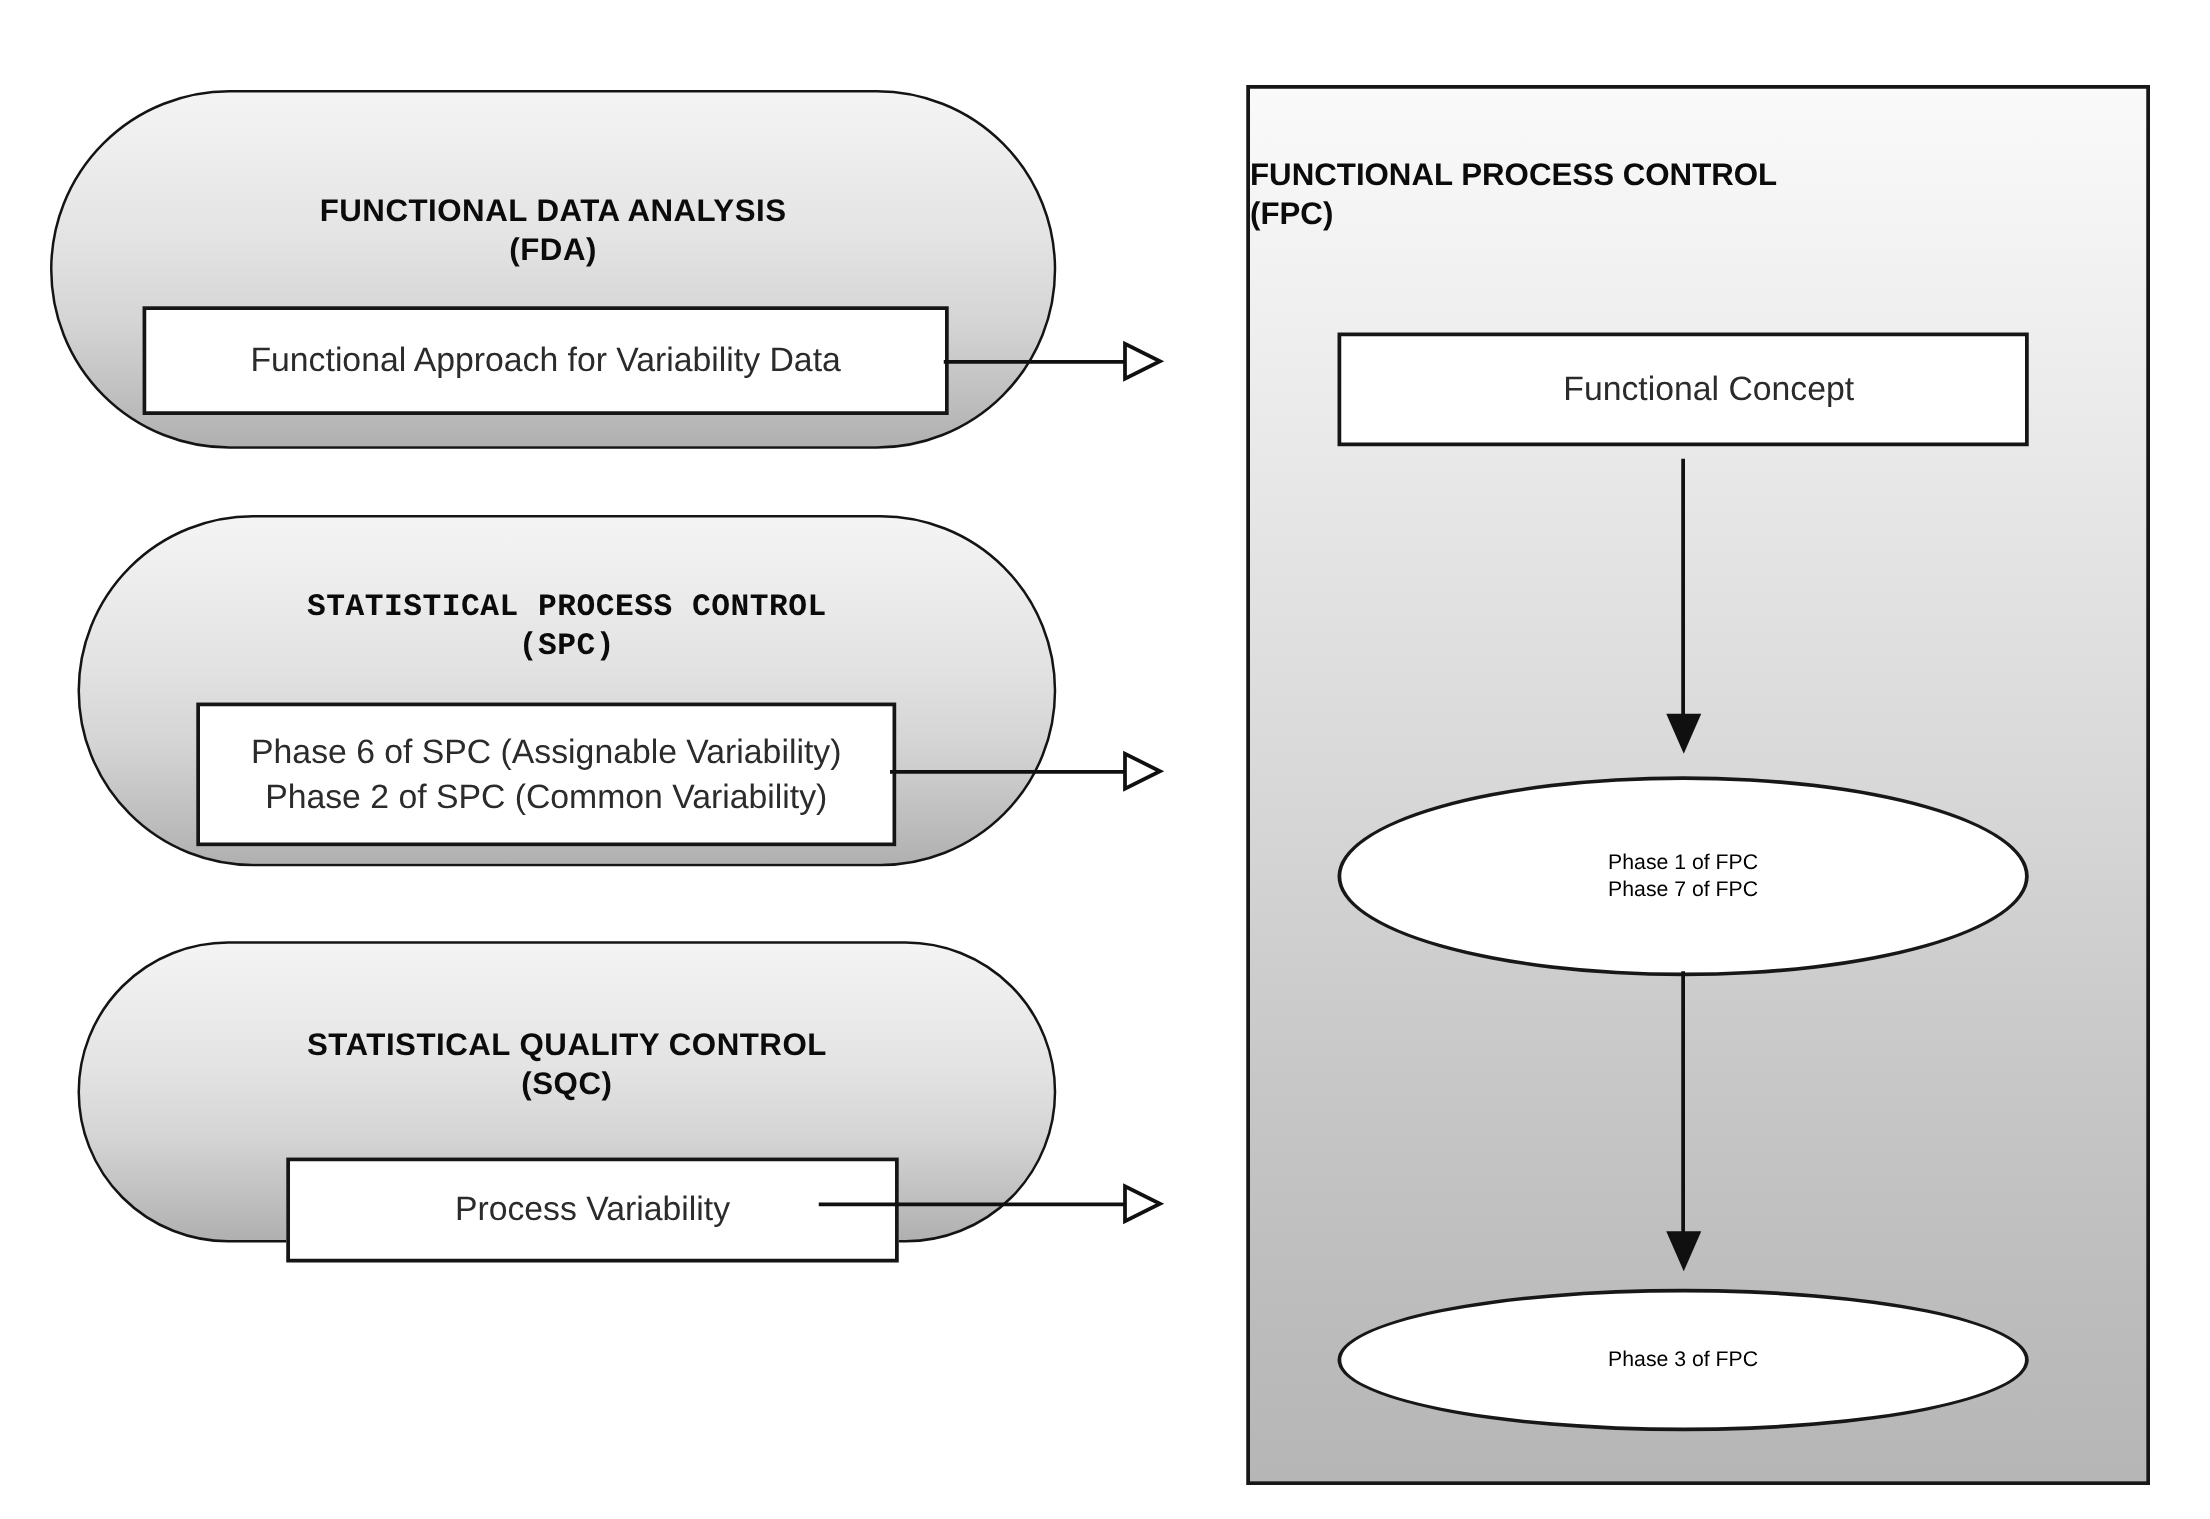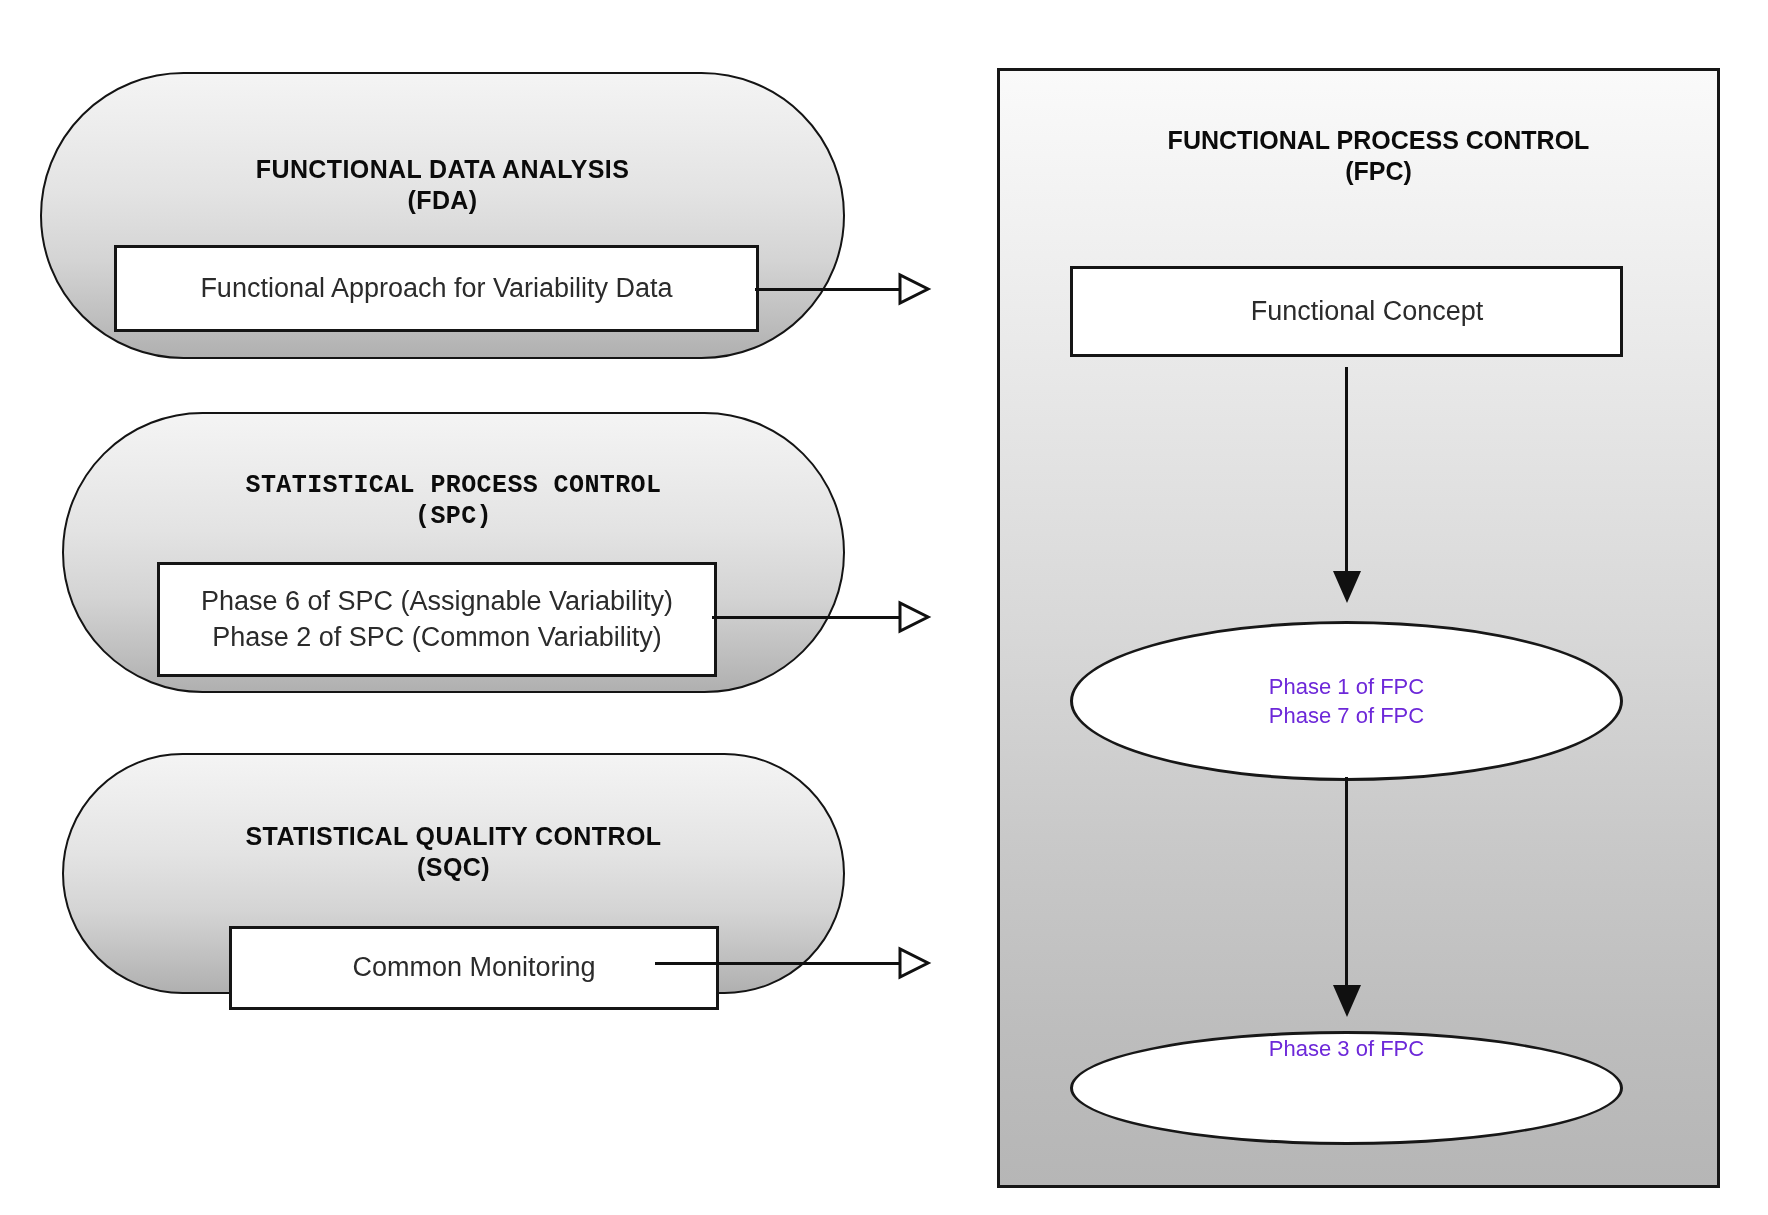--- a/index.html
+++ b/index.html
@@ -68,38 +68,37 @@
                 #e6e6e6 30%,
                 #d8d8d8 50%,
                 #c8c8c8 70%,
                 #bdbdbd 86%,
                 #b6b6b6 100%);
   }
   #fpc-title {
     position: absolute;
     left: 0;
     right: 0;
-    text-align: center;
     font-weight: bold;
     font-size: 25px;
     color: #0b0b0b;
     line-height: 1.22;
-    margin-left: 40px;
   }
   .ellipse {
     position: absolute;
     background: #ffffff;
     border: 3px solid #171717;
     border-radius: 50%;
     box-sizing: border-box;
     display: flex;
+    align-items: center;
     justify-content: center;
     text-align: center;
-    font-size: 22px;
-    color: #6d28d9;
+    font-size: 17px;
+    color: #000000;
     line-height: 1.32;
   }
 
   
   .conn-line {
     position: absolute;
     background: #101010;
   }
   .h-line { height: 3px; }
   .v-line { width: 3px; }
@@ -134,21 +133,21 @@
       <span>Phase 2 of SPC (Common Variability)</span>
     </div>
   </div>
 
   <div class="pill" style="left:62px; top:753px; width:783px; height:241px;text-decoration:underline;">
     <div class="pill-title" style="top:66px;">
       <div>STATISTICAL QUALITY CONTROL</div>
       <div>(SQC)</div>
     </div>
     <div class="inner-box" style="left:165px; top:171px; width:490px; height:84px;">
-      <span>Common Monitoring</span>
+      <span>Process Variability</span>
     </div>
   </div>
 
   <div id="fpc-panel" style="left:997px; top:68px; width:723px; height:1120px;">
     <div id="fpc-title" style="top:54px;">
       <div>FUNCTIONAL PROCESS CONTROL</div>
       <div>(FPC)</div>
     </div>
 
     <div class="inner-box" style="left:70px; top:195px; width:553px; height:91px;padding-left:41px;">

